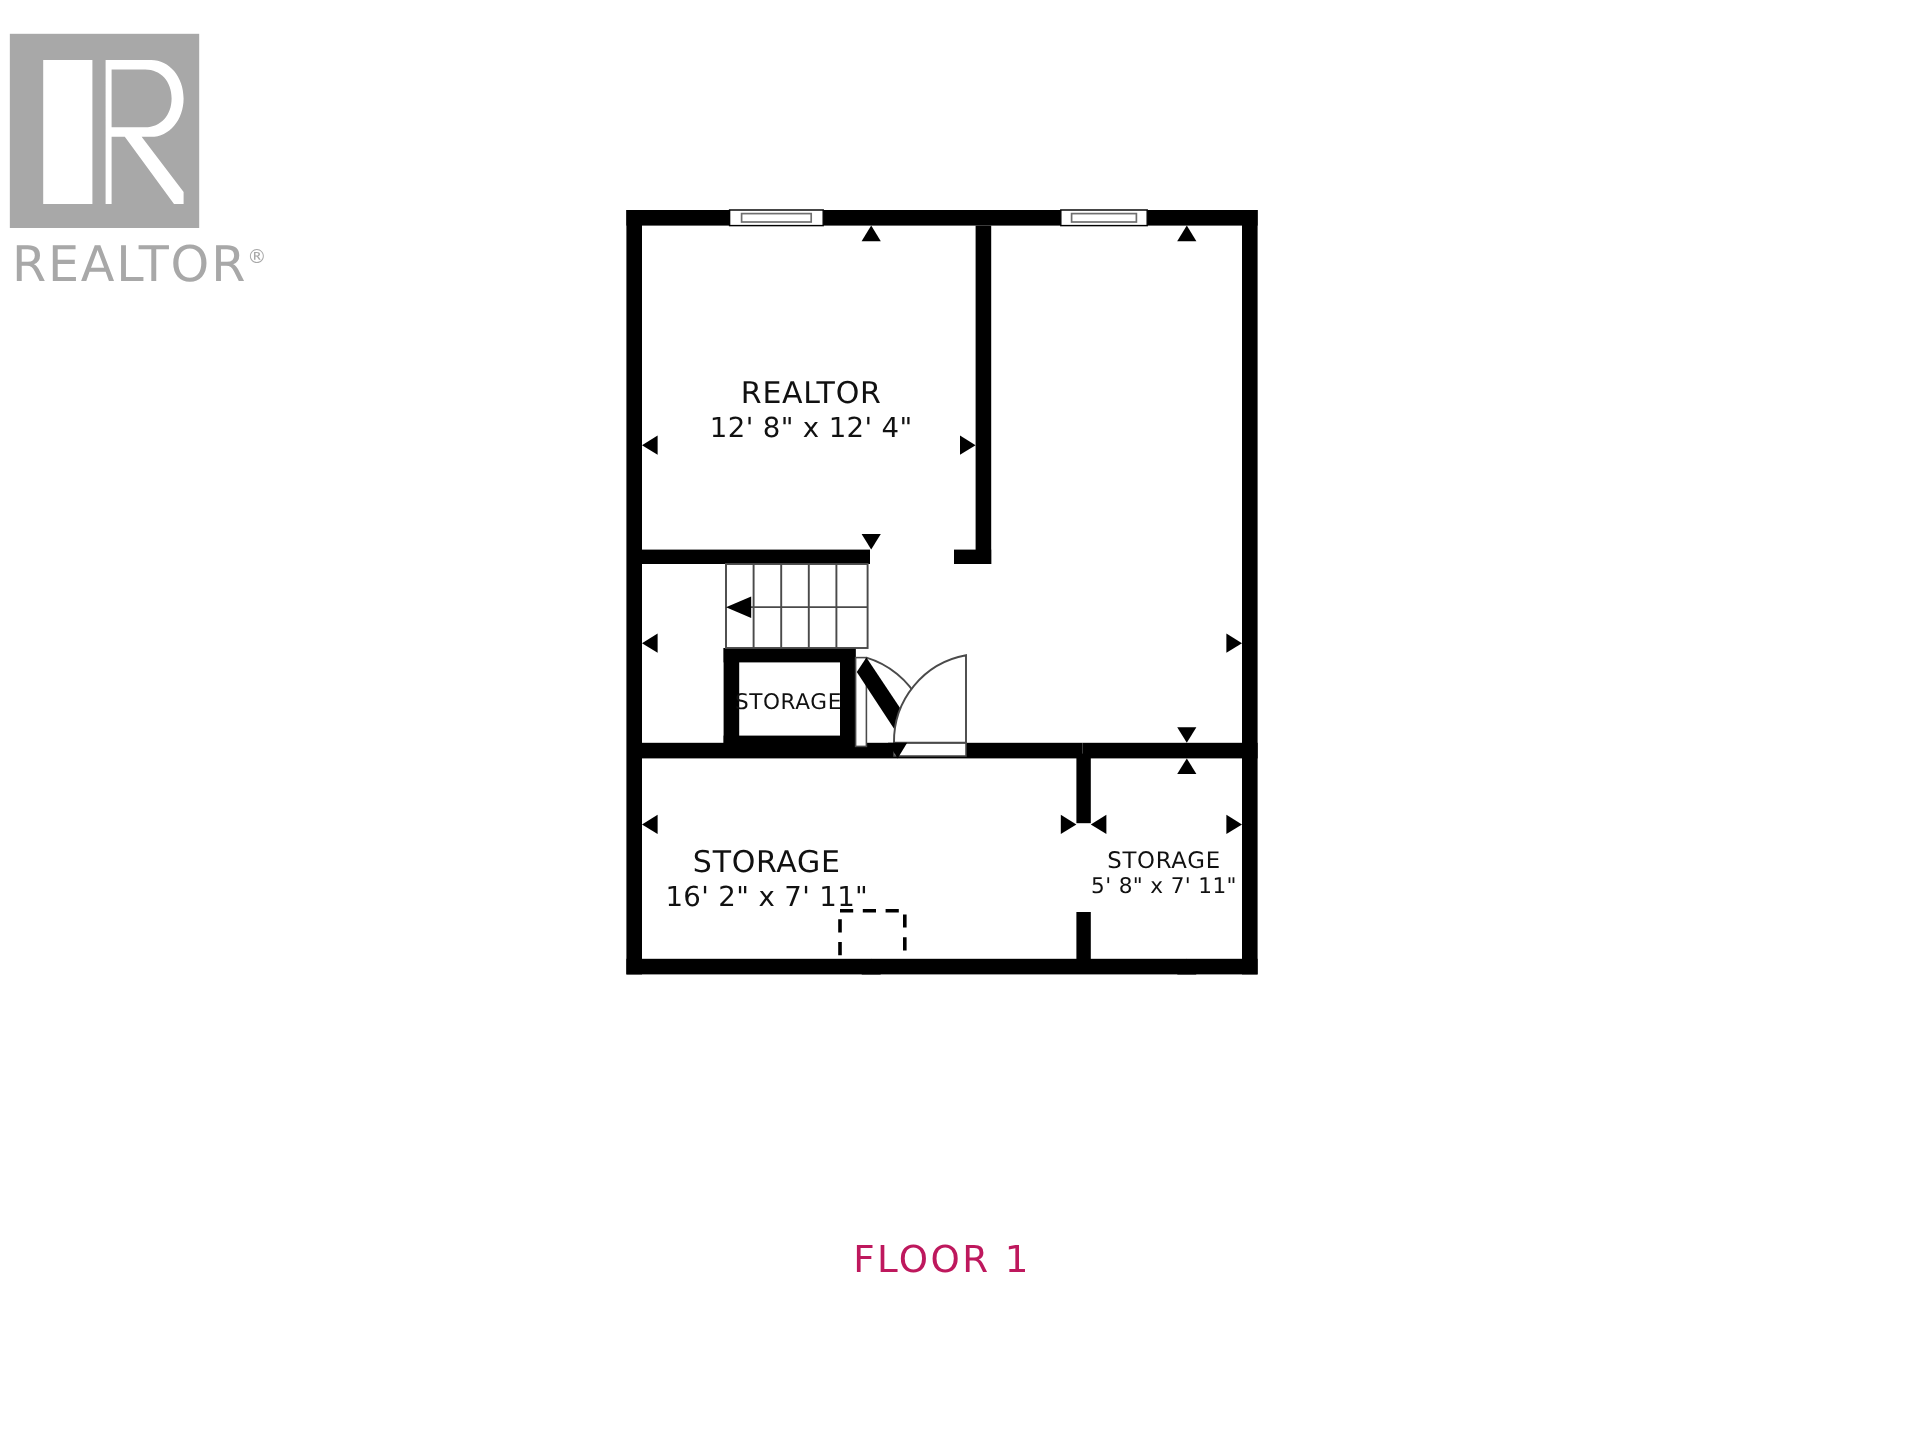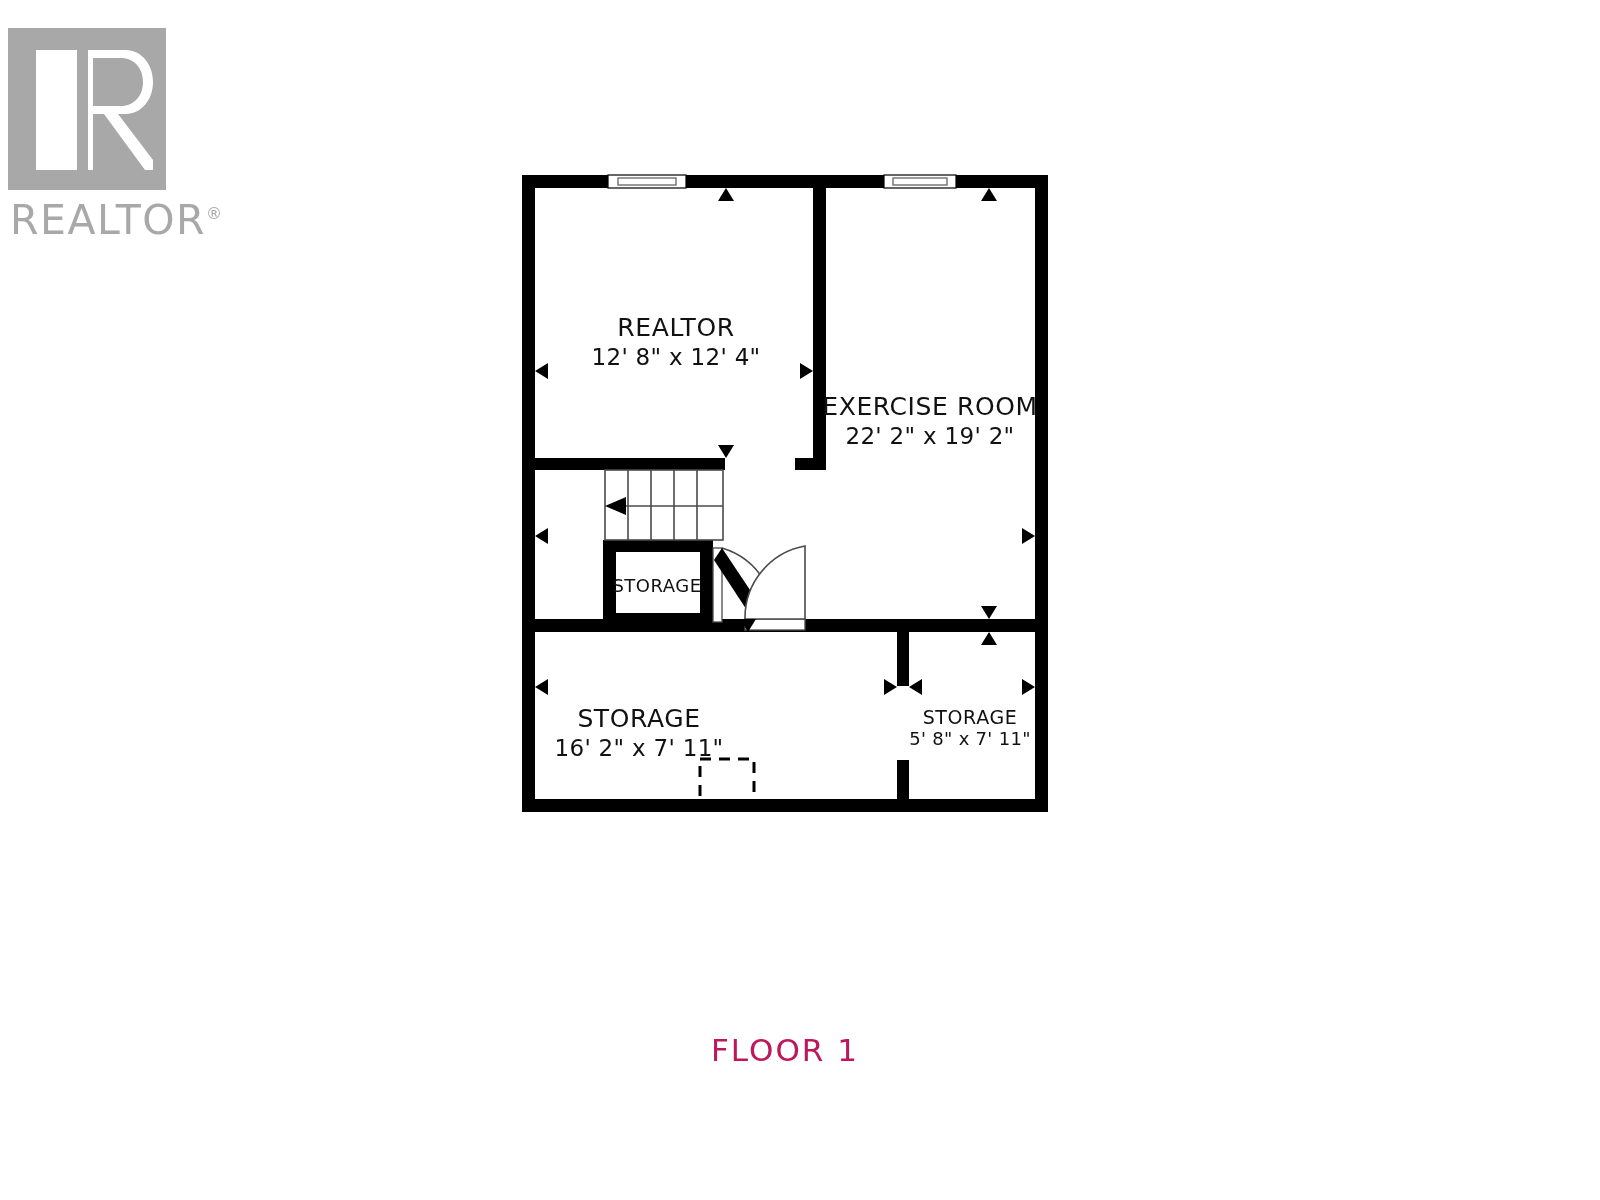--- a/index.html
+++ b/index.html
@@ -213,24 +213,20 @@
       </g>
 
     </svg>
   </div>
 
   <div class="room-label" style="left:676px; top:313px;">
     <span class="rname">REALTOR</span>
     <span class="rdim">12' 8" x 12' 4"</span>
   </div>
 
-  <div class="room-label" style="left:930px; top:392px;">
-    <span class="rname">EXERCISE ROOM</span>
-    <span class="rdim">22' 2" x 19' 2"</span>
-  </div>
 
   <div class="room-label tiny" style="left:657px; top:575px;">
     <span class="rname">STORAGE</span>
   </div>
 
   <div class="room-label" style="left:639px; top:704px;">
     <span class="rname">STORAGE</span>
     <span class="rdim">16' 2" x 7' 11"</span>
   </div>
 

